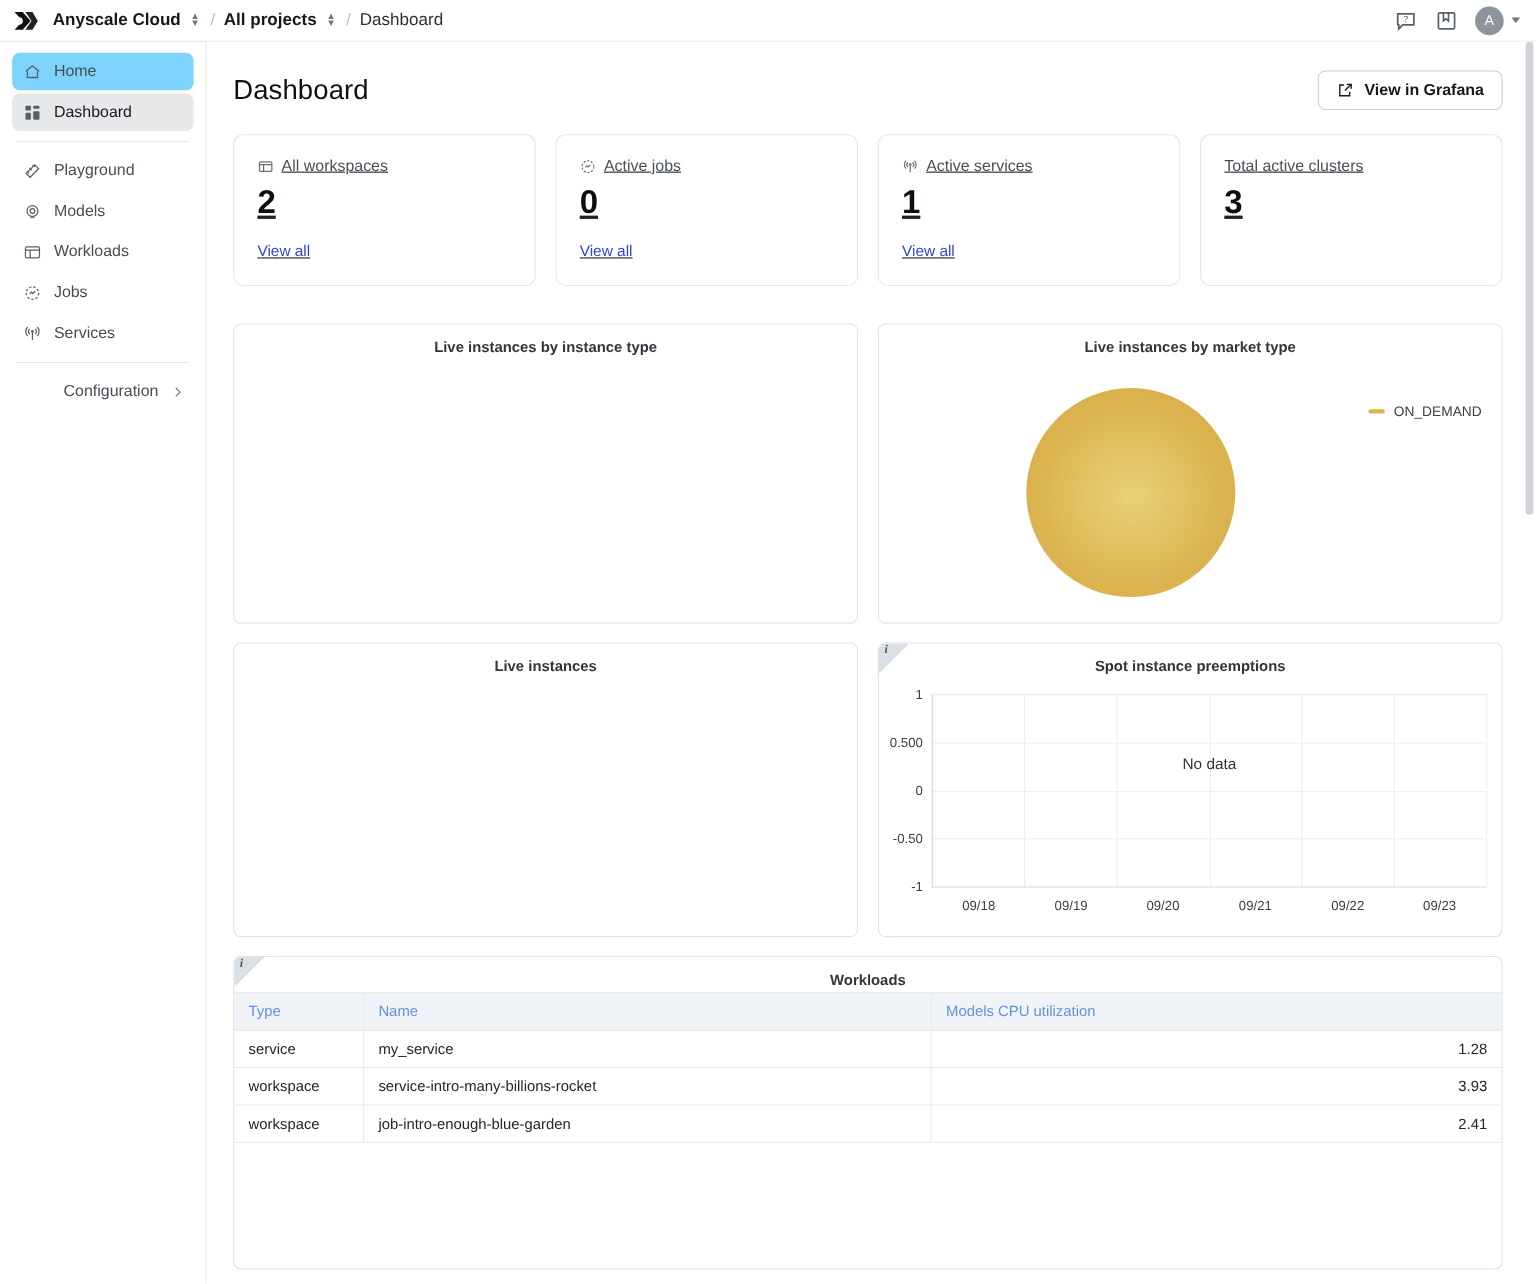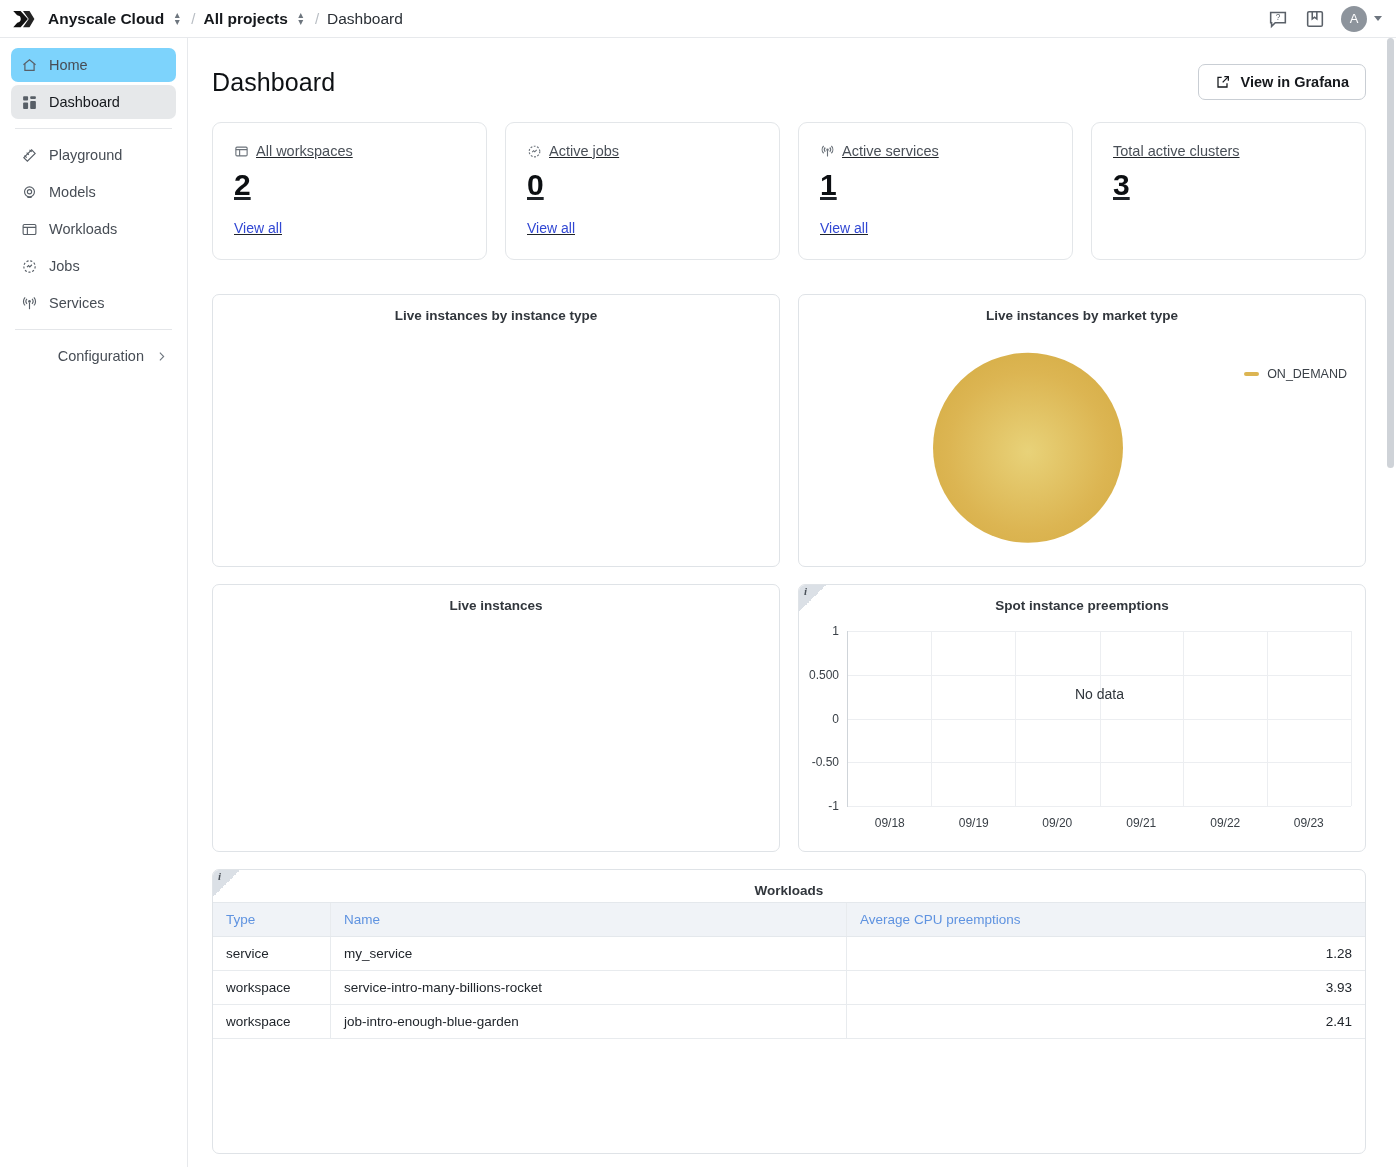--- a/index.html
+++ b/index.html
@@ -408,21 +408,21 @@
         <table class="dtable">
           <colgroup>
               <col style="width:10.2%">
               <col style="width:44.8%">
               <col style="width:45%">
             </colgroup>
           <thead>
             <tr>
               <th>Type</th>
               <th>Name</th>
-              <th class="num">Average CPU preemptions</th>
+              <th class="num">Models CPU utilization</th>
             </tr>
           </thead>
           <tbody>
             <tr>
               <td>service</td>
               <td>my_service</td>
               <td class="num">1.28</td>
             </tr>
             <tr>
               <td>workspace</td>

